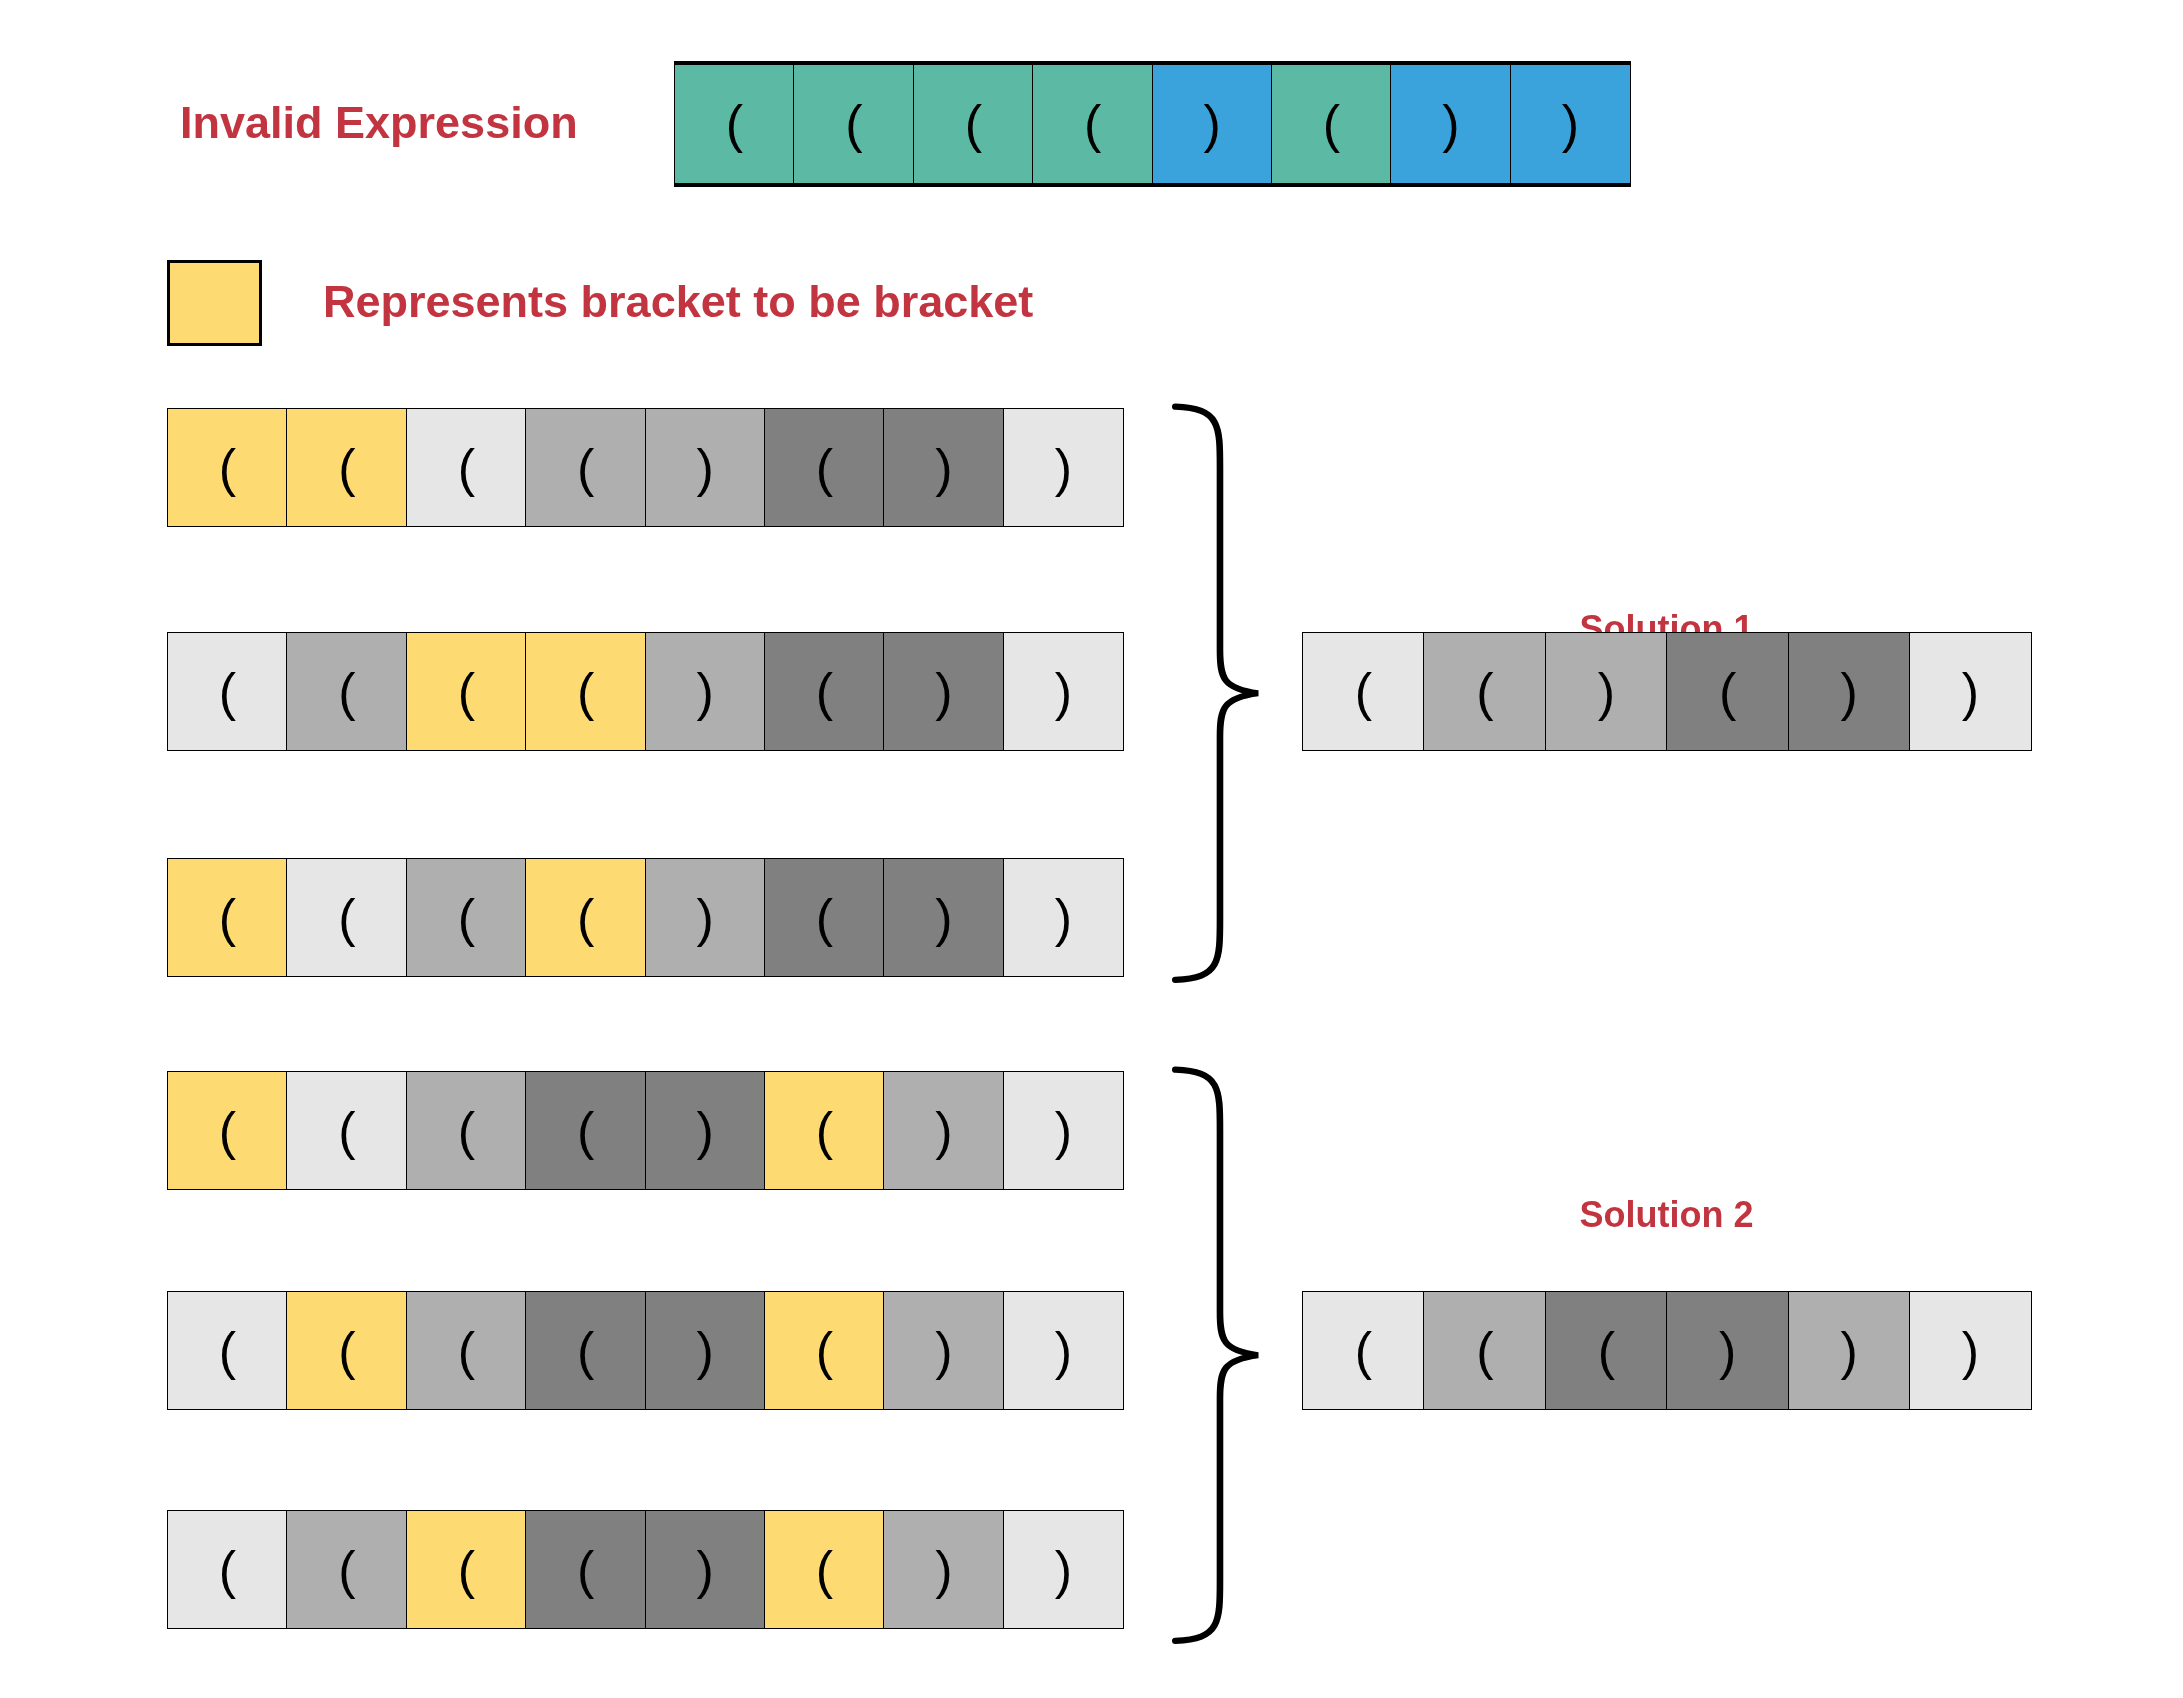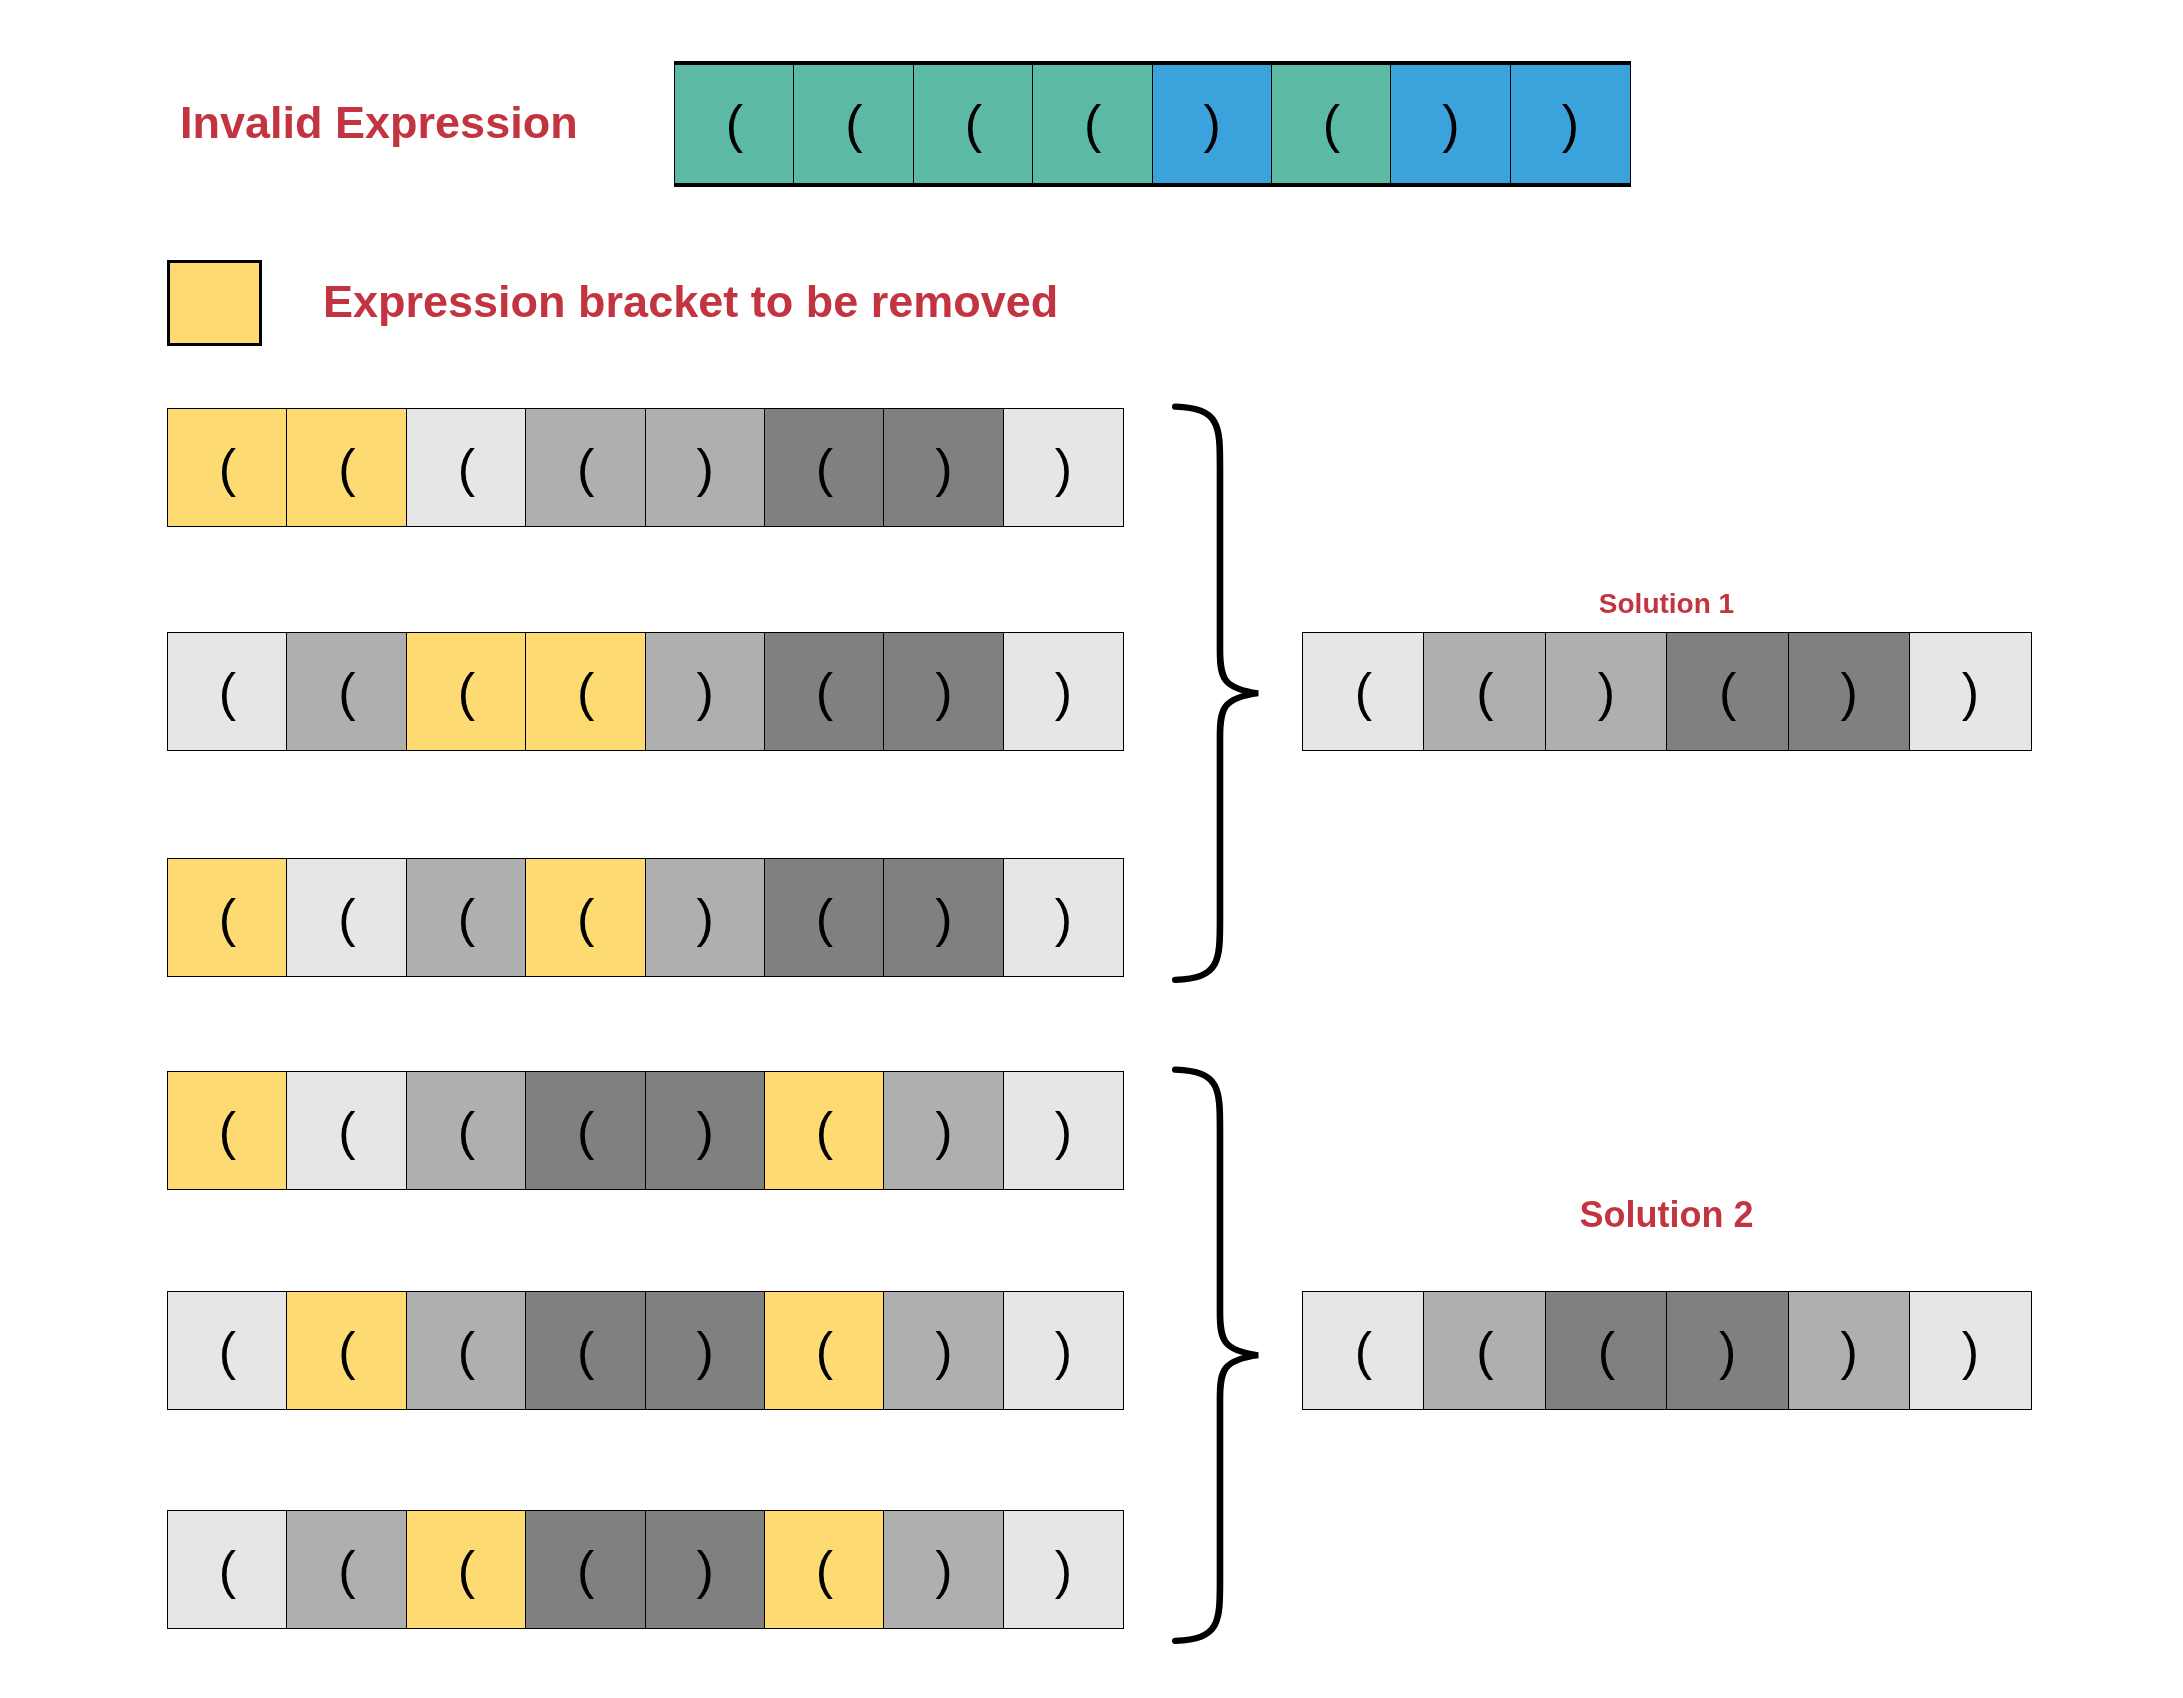--- a/index.html
+++ b/index.html
@@ -79,21 +79,21 @@
       </div>
       <div class="cell" style="background: rgb(59, 163, 220);">
         <span>)</span>
       </div>
       <div class="cell" style="background: rgb(59, 163, 220);">
         <span>)</span>
       </div>
     </div>
 
   <div id="legend-swatch" style="background: rgb(253, 219, 114);"></div>
-  <div class="heading" style="left:323px;top:277px;font-size:45px;">Expression bracket to be removed</div>
+  <div class="heading" style="left:323px;top:277px;font-size:45px;">Represents bracket to be bracket</div>
 
   <div class="row" style="left:167px;top:408px;">
       <div class="cell" style="background: rgb(253, 219, 114);">
         <span>(</span>
       </div>
       <div class="cell" style="background: rgb(253, 219, 114);">
         <span>(</span>
       </div>
       <div class="cell" style="background: rgb(230, 230, 230);">
         <span>(</span>
@@ -165,21 +165,21 @@
       <div class="cell" style="background: rgb(230, 230, 230);">
         <span>)</span>
       </div>
     </div>
 
   <svg class="brace" style="left:1172px;top:402px;" width="91" height="584" viewBox="0 0 110 750" preserveAspectRatio="none">
     <path d="M 4 6 C 58 8 58 30 58 85 L 58 318 C 58 355 62 368 104 374
              C 62 380 58 393 58 430 L 58 663 C 58 718 58 740 4 742" fill="none" stroke="#000000" stroke-width="8" stroke-linecap="round"></path>
   </svg>
 
-  <div class="sol-title" style="left:1302px;top:588px;font-size:28px;">Solution 1</div>
+  <div class="sol-title" style="left:1302px;top:608px;font-size:36px;">Solution 1</div>
   <div class="row solution-row" style="left:1302px;top:632px;">
       <div class="cell" style="background: rgb(230, 230, 230);">
         <span>(</span>
       </div>
       <div class="cell" style="background: rgb(175, 175, 175);">
         <span>(</span>
       </div>
       <div class="cell" style="background: rgb(175, 175, 175);">
         <span>)</span>
       </div>

